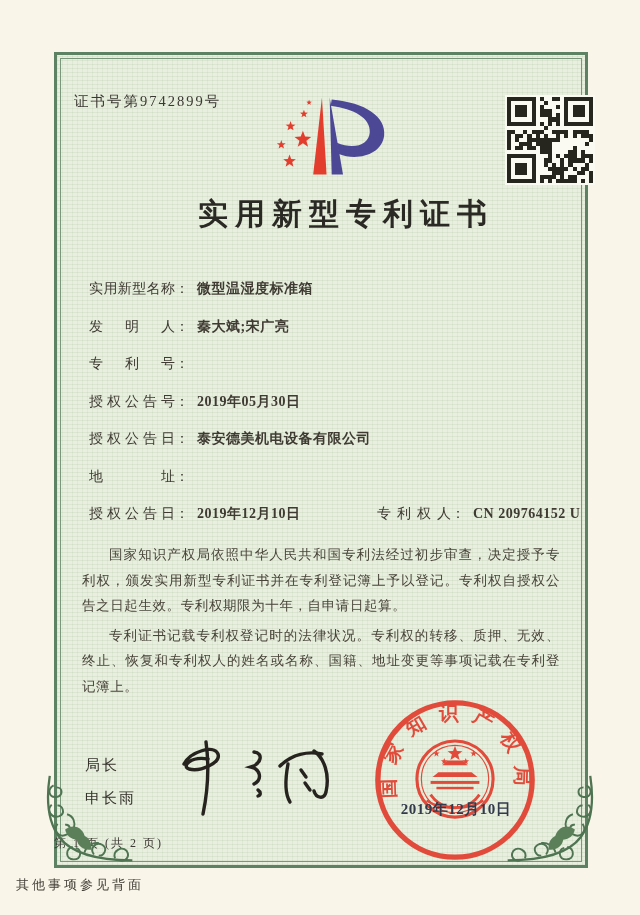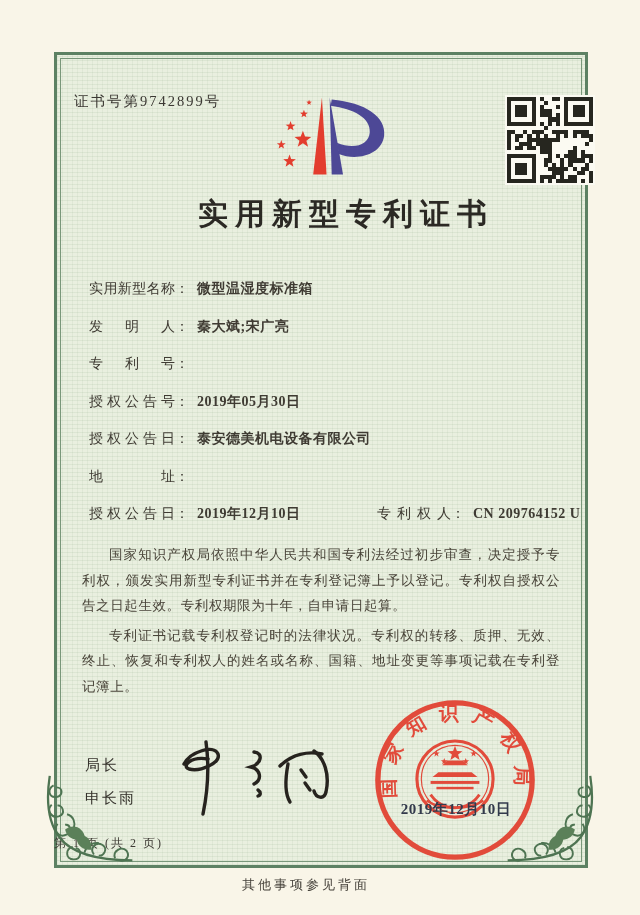--- a/index.html
+++ b/index.html
@@ -51,21 +51,21 @@
   
   .officer{position:absolute;left:85px;top:756px;font-size:15px;color:#34312b;letter-spacing:2px;}
   .officer .name{margin-top:14px;text-align:center;}
   .signature{position:absolute;left:158px;top:728px;width:205px;height:98px;z-index:3;}
   .seal{position:absolute;left:372px;top:697px;width:166px;height:166px;z-index:2;opacity:0.92;}
   .seal-date{
     position:absolute;left:375px;top:800px;width:162px;text-align:center;z-index:3;
     font-size:15px;color:#333a4c;letter-spacing:0.5px;font-weight:bold;
   }
   .page-info{position:absolute;left:54px;top:835px;width:520px;text-align:left;font-size:12px;color:#3c3933;letter-spacing:2px;}
-  .back-note{position:absolute;left:0;top:876px;width:612px;text-align:center;font-size:13px;color:#45413a;letter-spacing:3px;}
+  .back-note{position:absolute;left:0;top:876px;width:612px;text-align:left;font-size:13px;color:#45413a;letter-spacing:3px;padding-left:16px;}
 </style>
 </head>
 <body>
 
 <div class="frame"></div>
 
 <svg class="corner bl" viewBox="0 0 100 100">
   <g fill="none" stroke="#4e7452" stroke-width="2">
     <path d="M6 4 C 2 30 4 52 16 68 C 28 84 54 92 92 92" stroke-width="2.4"></path>
     <path d="M10 14 c -7 4 -5 13 3 12 c 7 -1 7 -10 0 -10"></path>

